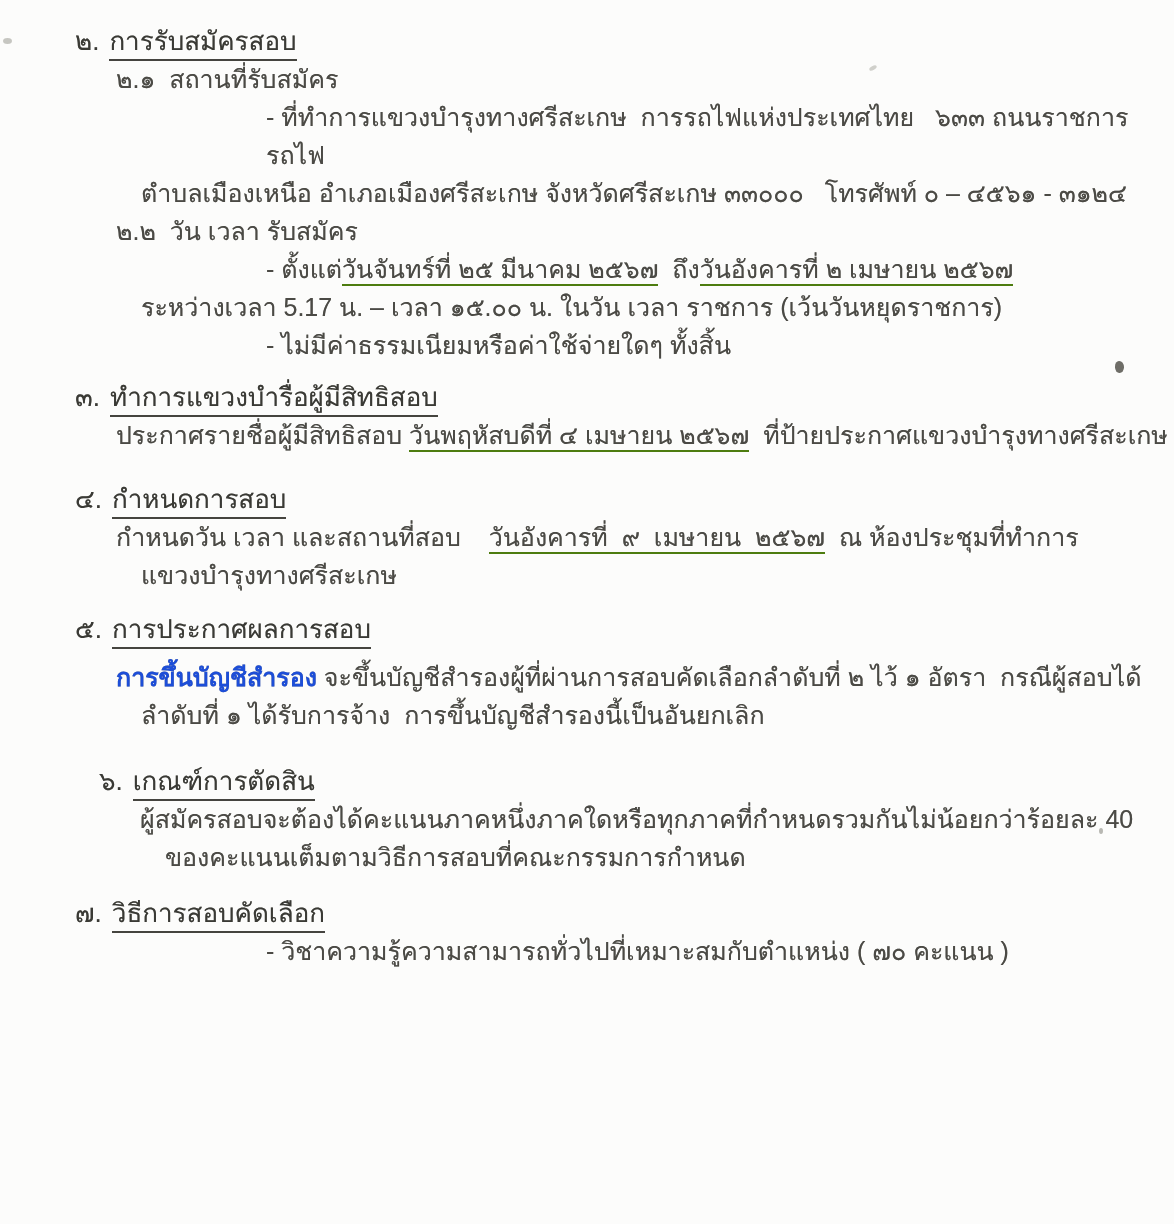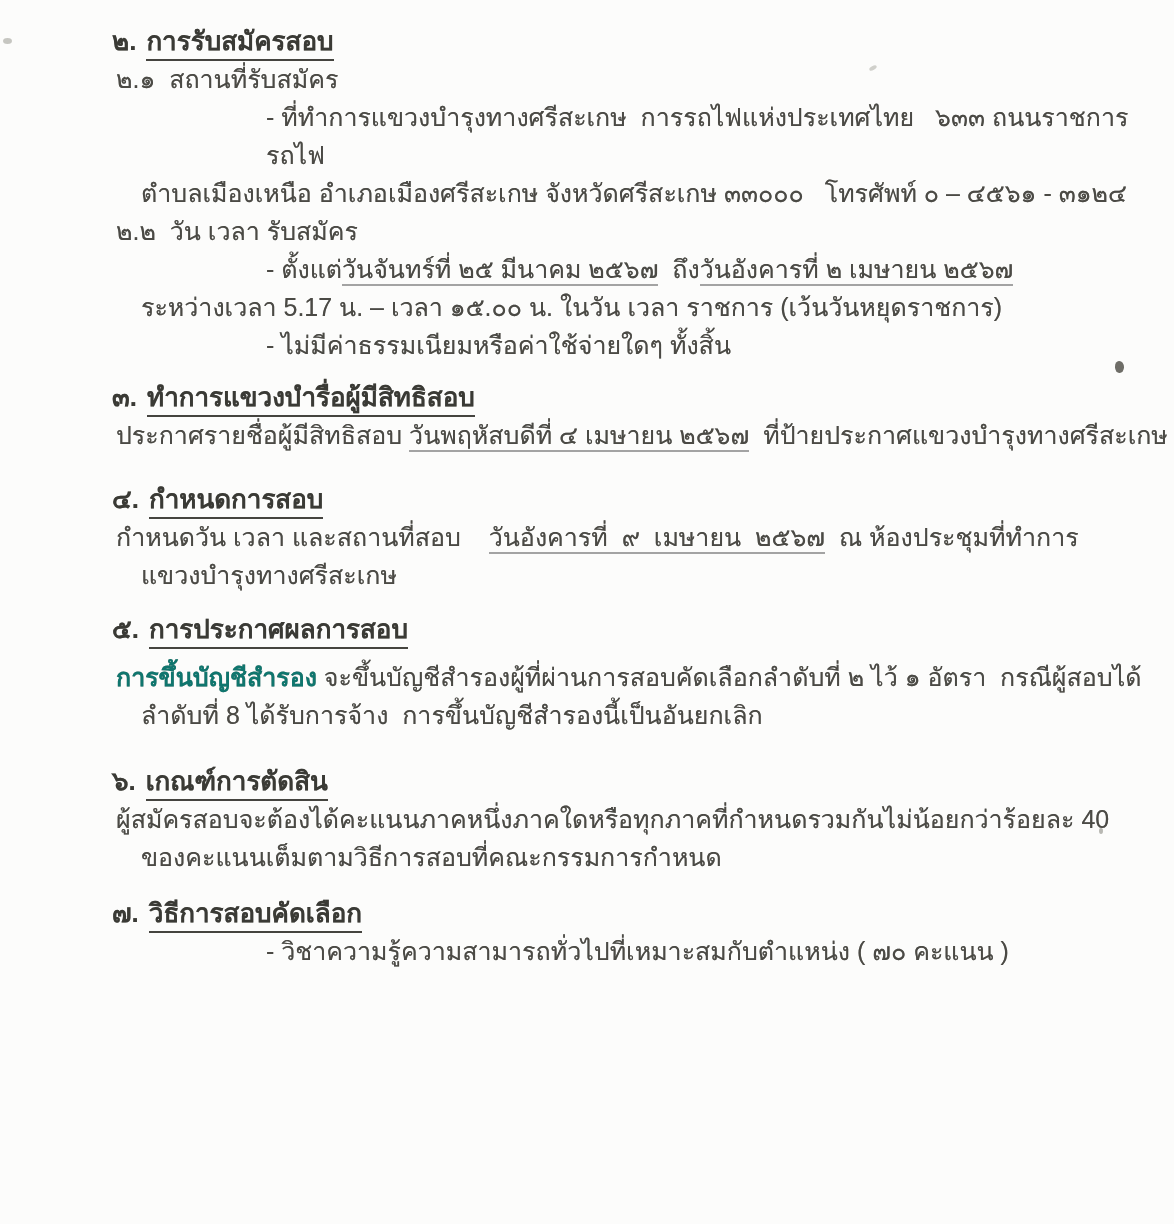--- a/index.html
+++ b/index.html
@@ -11,34 +11,34 @@
     background: #fcfcfb;
     font-family: "Liberation Sans", "DejaVu Sans", sans-serif;
     color: #4b4a45;
     font-size: 25px;
     box-sizing: border-box;
     padding-top: 22px;
     overflow: hidden;
     text-shadow: 0 0 0.6px rgba(70,70,64,0.55);
   }
   .line { line-height: 38px; white-space: pre-wrap; }
-  .h    { margin-left: 112px; font-weight: bold; color: #3a3a35; font-size: 26px; }
+  .h    { margin-left: 75px; font-weight: normal; color: #3a3a35; font-size: 26px; }
   .h .num { margin-right: 10px; }
   .h .t { border-bottom: 2.5px solid #45443f; padding-bottom: 3px; }
   .l0 { margin-left: 141px; }  
   .l1 { margin-left: 116px; }  
   .l2 { margin-left: 266px; }  
-  .u  { border-bottom: 2px solid #a3a3a3; padding-bottom: 1px; }
-  .b  { font-weight: bold; color: #0f766e; }
+  .u  { border-bottom: 2px solid #4d7c0f; padding-bottom: 1px; }
+  .b  { font-weight: bold; color: #1d4ed8; }
   .mt10 { margin-top: 10px; }
   .mt14 { margin-top: 14px; }
   .mt16 { margin-top: 16px; }
   .mt18 { margin-top: 18px; }
   .mt26 { margin-top: 26px; }
-  .mt28 { margin-top: 28px; }
+  .mt28 { margin-top: 28px; padding-left: 24px; }
   .speck { position: absolute; border-radius: 50%; }
   .speck.sp1 { left: 1115px; top: 361px; width: 9px;  height: 12px; background: #6e6d67; border-radius: 45% 55% 50% 50%; }
   .speck.sp2 { left: 3px;    top: 38px;  width: 9px;  height: 6px;  background: #c6c6c1; }
   .speck.sp3 { left: 869px;  top: 66px;  width: 8px;  height: 4px;  background: #d0d0cb; transform: rotate(-28deg); }
   .speck.sp4 { left: 1099px; top: 828px; width: 4px;  height: 6px;  background: #b8b8b3; }
 </style>
 </head>
 <body>
 
 <div class="page">
@@ -66,21 +66,21 @@
 
   <section class="mt26">
     <div class="line h"><span class="num">๔.</span><span class="t">กำหนดการสอบ</span></div>
     <div class="line l1"><span>กำหนดวัน เวลา และสถานที่สอบ    </span><span class="u">วันอังคารที่  ๙  เมษายน  ๒๕๖๗</span><span>  ณ ห้องประชุมที่ทำการ</span></div>
     <div class="line l0">แขวงบำรุงทางศรีสะเกษ</div>
   </section>
 
   <section class="mt16">
     <div class="line h"><span class="num">๕.</span><span class="t">การประกาศผลการสอบ</span></div>
     <div class="line l1 mt10"><span class="b">การขึ้นบัญชีสำรอง</span><span> จะขึ้นบัญชีสำรองผู้ที่ผ่านการสอบคัดเลือกลำดับที่ ๒ ไว้ ๑ อัตรา  กรณีผู้สอบได้</span></div>
-    <div class="line l0">ลำดับที่ 8 ได้รับการจ้าง  การขึ้นบัญชีสำรองนี้เป็นอันยกเลิก</div>
+    <div class="line l0">ลำดับที่ ๑ ได้รับการจ้าง  การขึ้นบัญชีสำรองนี้เป็นอันยกเลิก</div>
   </section>
 
   <section class="mt28">
     <div class="line h"><span class="num">๖.</span><span class="t">เกณฑ์การตัดสิน</span></div>
     <div class="line l1">ผู้สมัครสอบจะต้องได้คะแนนภาคหนึ่งภาคใดหรือทุกภาคที่กำหนดรวมกันไม่น้อยกว่าร้อยละ 40</div>
     <div class="line l0">ของคะแนนเต็มตามวิธีการสอบที่คณะกรรมการกำหนด</div>
   </section>
 
   <section class="mt18">
     <div class="line h"><span class="num">๗.</span><span class="t">วิธีการสอบคัดเลือก</span></div>

